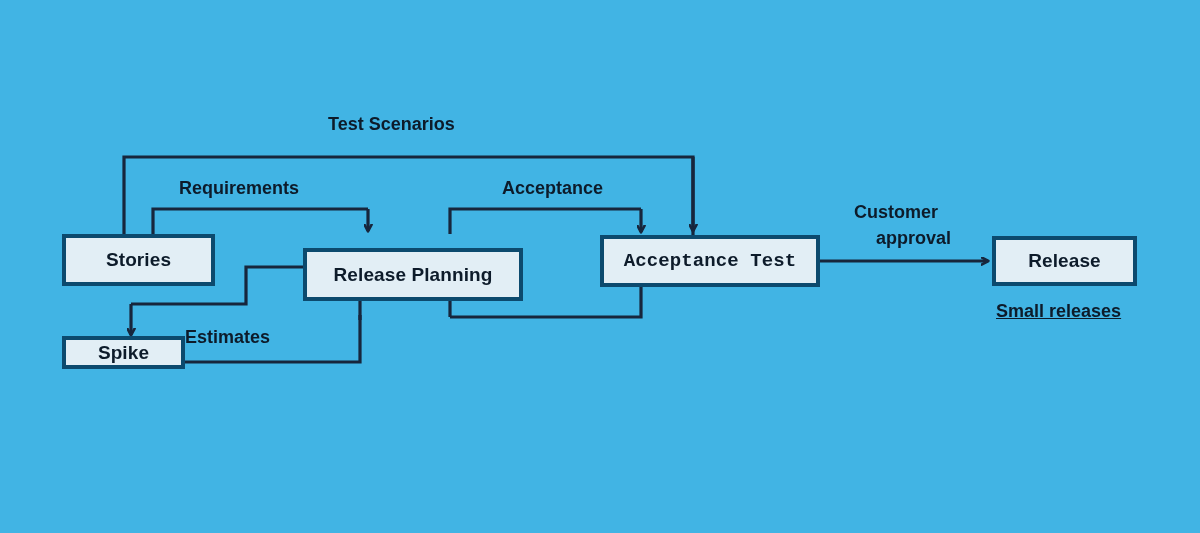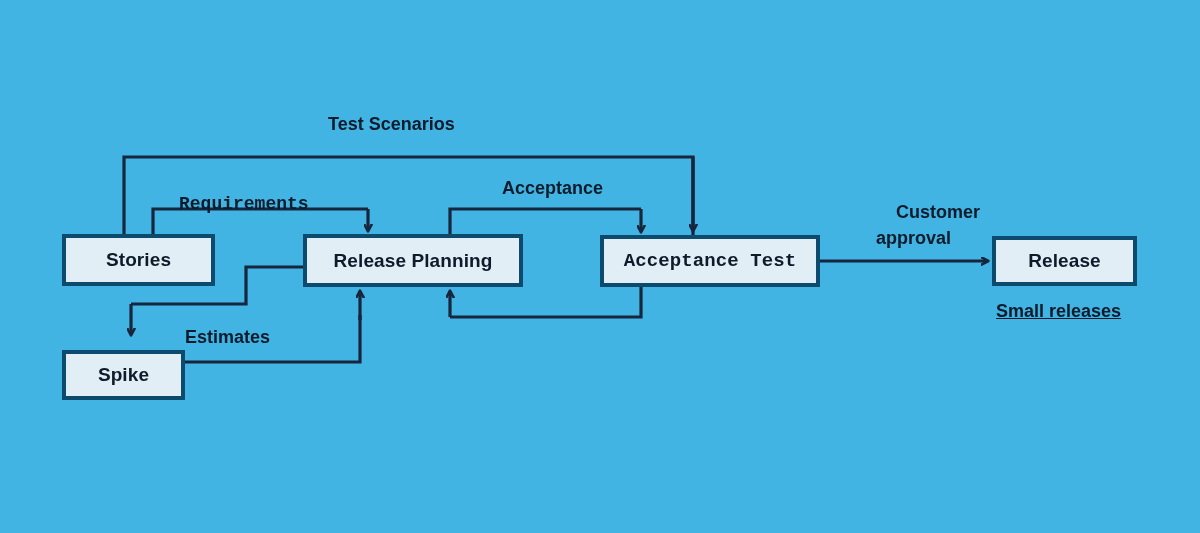--- a/index.html
+++ b/index.html
@@ -90,43 +90,43 @@
       <path marker-end="url(#arrowhead)" d="M 360,320 L 360,291"></path>
 
       <path marker-end="url(#arrowhead)" d="M 820,261 L 988,261"></path>
     </g>
   </svg>
 
   <div class="node-box" style="left:62px; top:234px; width:153px; height:52px;">
     <span>Stories</span>
   </div>
 
-  <div class="node-box" style="left:303px; top:234px; width:220px; height:53px;">
+  <div class="node-box" style="left:303px; top:248px; width:220px; height:53px;">
     <span>Release Planning</span>
   </div>
 
   <div class="node-box" style="left:600px; top:235px; width:220px; height:52px;font-family:Liberation Mono, monospace;">
     <span>Acceptance Test</span>
   </div>
 
   <div class="node-box" style="left:992px; top:236px; width:145px; height:50px;">
     <span>Release</span>
   </div>
 
-  <div class="node-box" style="left:62px; top:350px; width:123px; height:50px;">
+  <div class="node-box" style="left:62px; top:336px; width:123px; height:33px;">
     <span>Spike</span>
   </div>
 
   <div class="edge-label" style="left:328px; top:113px;">Test Scenarios</div>
 
-  <div class="edge-label" style="left:179px; top:193px;font-family:Liberation Mono, monospace;">Requirements</div>
+  <div class="edge-label" style="left:179px; top:177px;">Requirements</div>
 
   <div class="edge-label" style="left:502px; top:177px;">Acceptance</div>
 
   <div class="edge-label" style="left:185px; top:326px;">Estimates</div>
 
-  <div class="edge-label" style="left:896px; top:201px;">Customer</div>
+  <div class="edge-label" style="left:854px; top:201px;">Customer</div>
 
   <div class="edge-label" style="left:876px; top:227px;">approval</div>
 
   <div class="note-label" style="left:996px; top:301px;text-decoration:underline;">Small releases</div>
 
 </div>
 
 </body></html>

